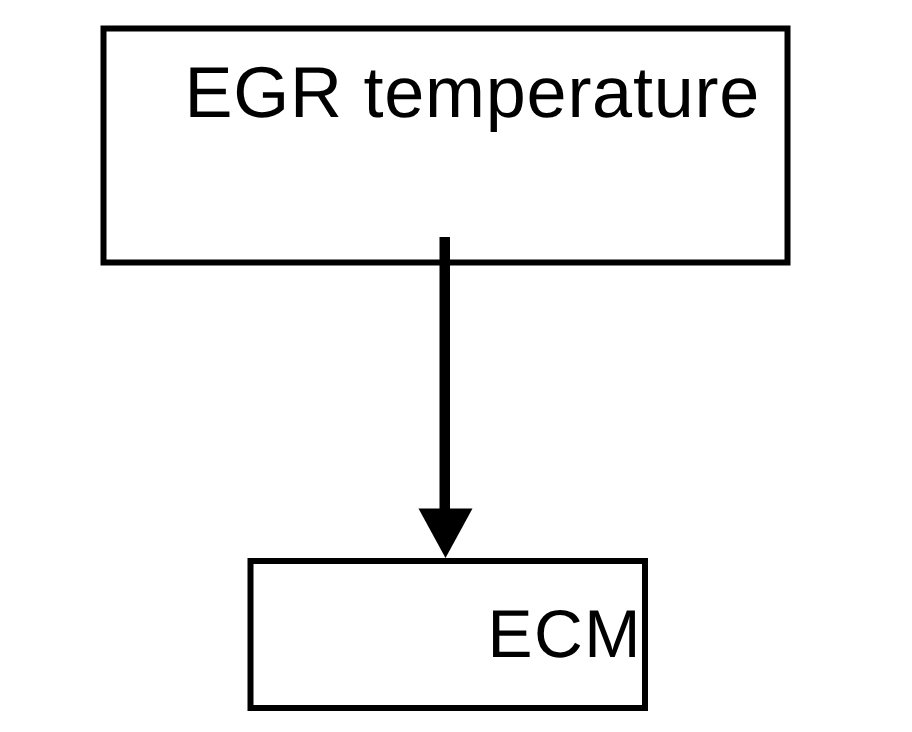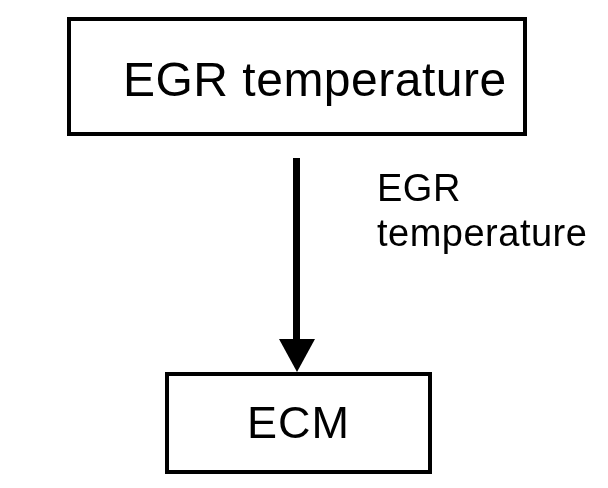--- a/index.html
+++ b/index.html
@@ -19,34 +19,34 @@
   .node {
     position: absolute;
     border: 4px solid #000000;
     background: #ffffff;
     box-sizing: border-box;
   }
   .node-sensor {
     left: 67px;
     top: 17px;
     width: 460px;
-    height: 119px;
-    padding: 31px 0 0 52px;
+    height: 160px;
+    padding: 14px 0 0 52px;
     font-size: 48px;
     line-height: 56px;
     letter-spacing: 0.5px;
   }
   .node-ecm {
     left: 165px;
     top: 372px;
     width: 267px;
     height: 102px;
     display: flex;
     align-items: center;
-    justify-content: center;
+    justify-content: flex-end;
     font-size: 45px;
     letter-spacing: 1px;
   }
   .edge-line {
     position: absolute;
     left: 293px;
     top: 158px;
     width: 7px;
     height: 185px;
     background: #000000;
@@ -77,22 +77,18 @@
 <div class="canvas">
 
   <div class="node node-sensor">
     <span>EGR temperature</span><br>
   </div>
 
   <div class="edge-line"></div>
 
   <div class="edge-arrowhead"></div>
 
-  <div class="edge-label">
-    <span>EGR</span><br>
-    <span>temperature</span>
-  </div>
 
   <div class="node node-ecm">
     <span>ECM</span>
   </div>
 
 </div>
 
 </body></html>

